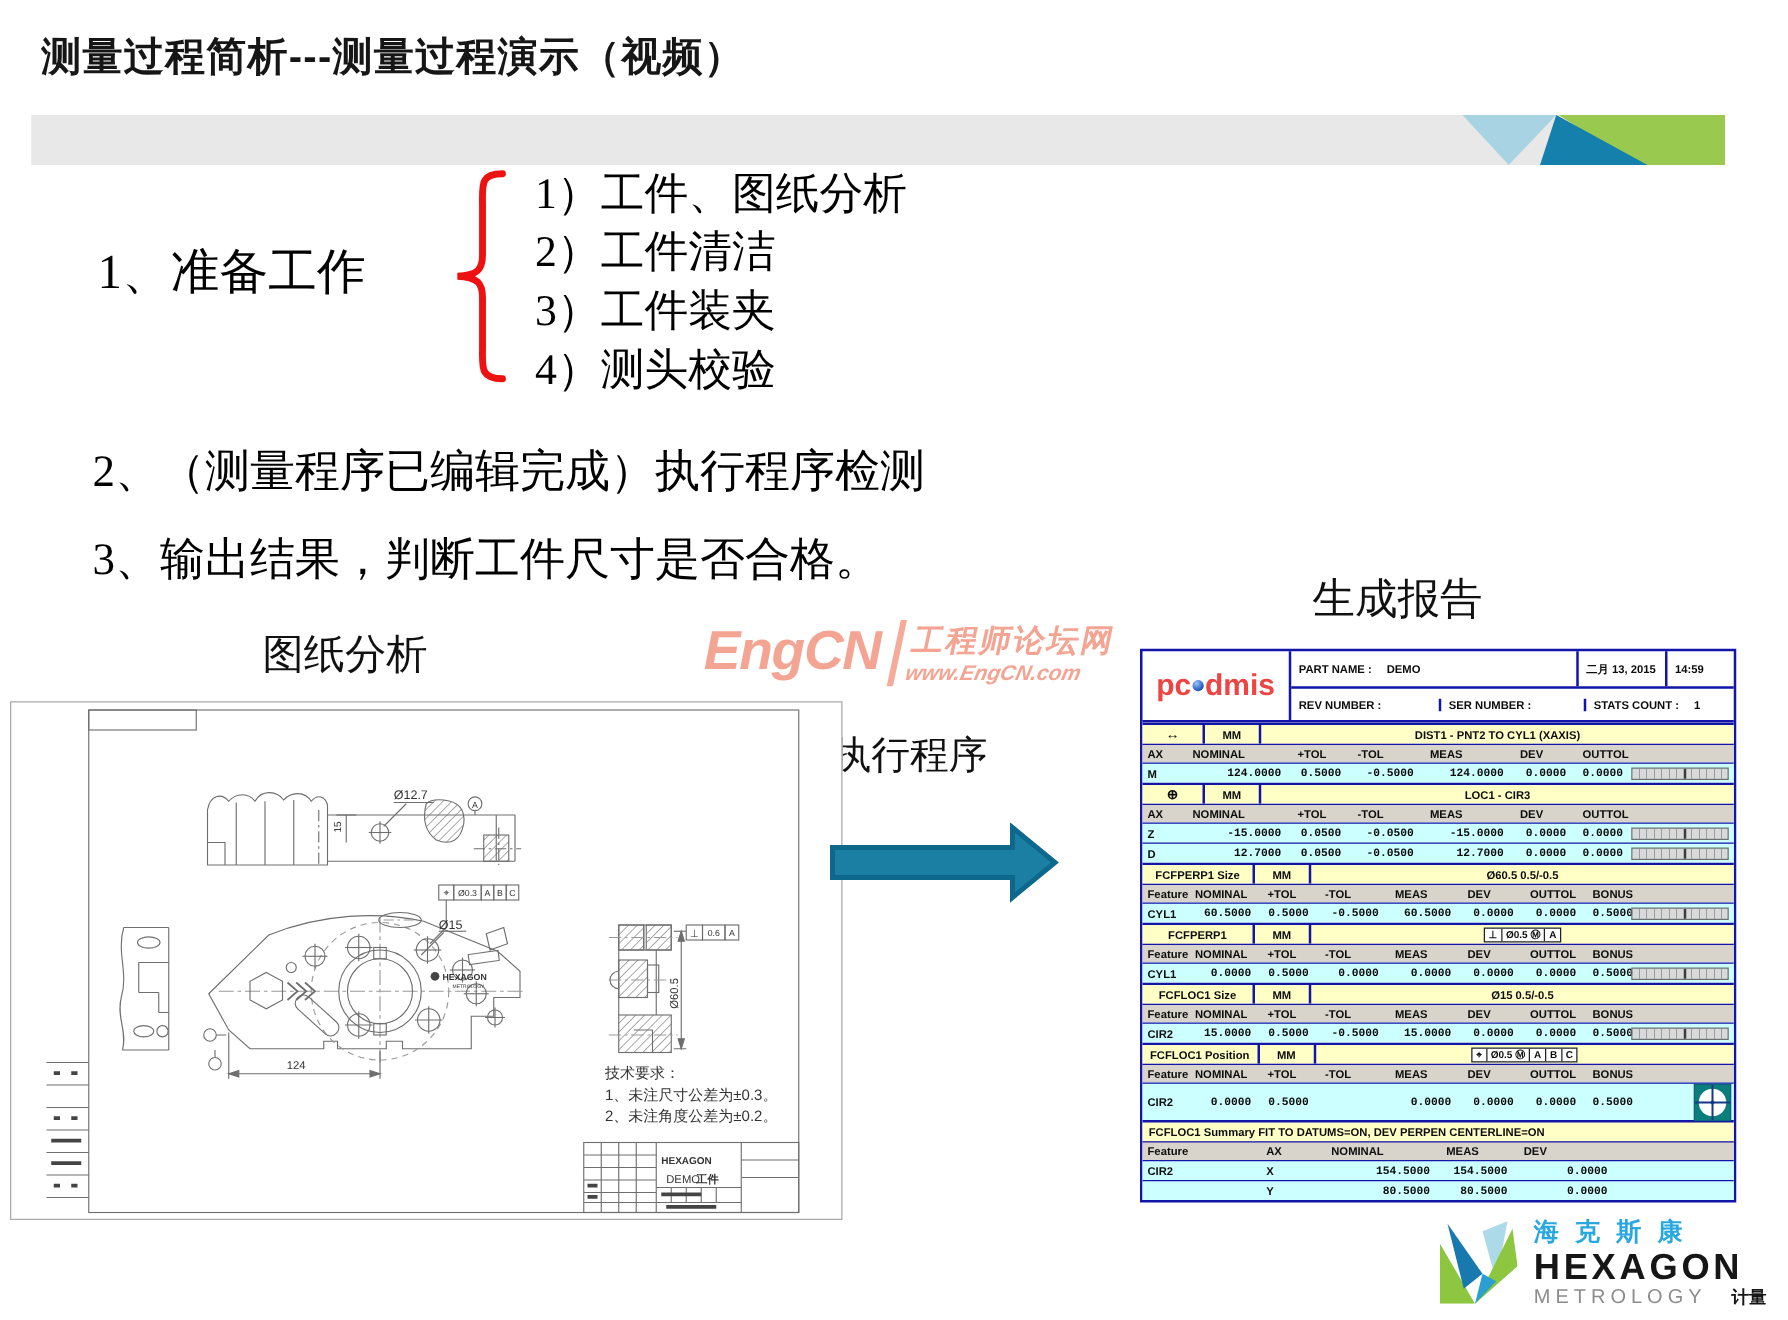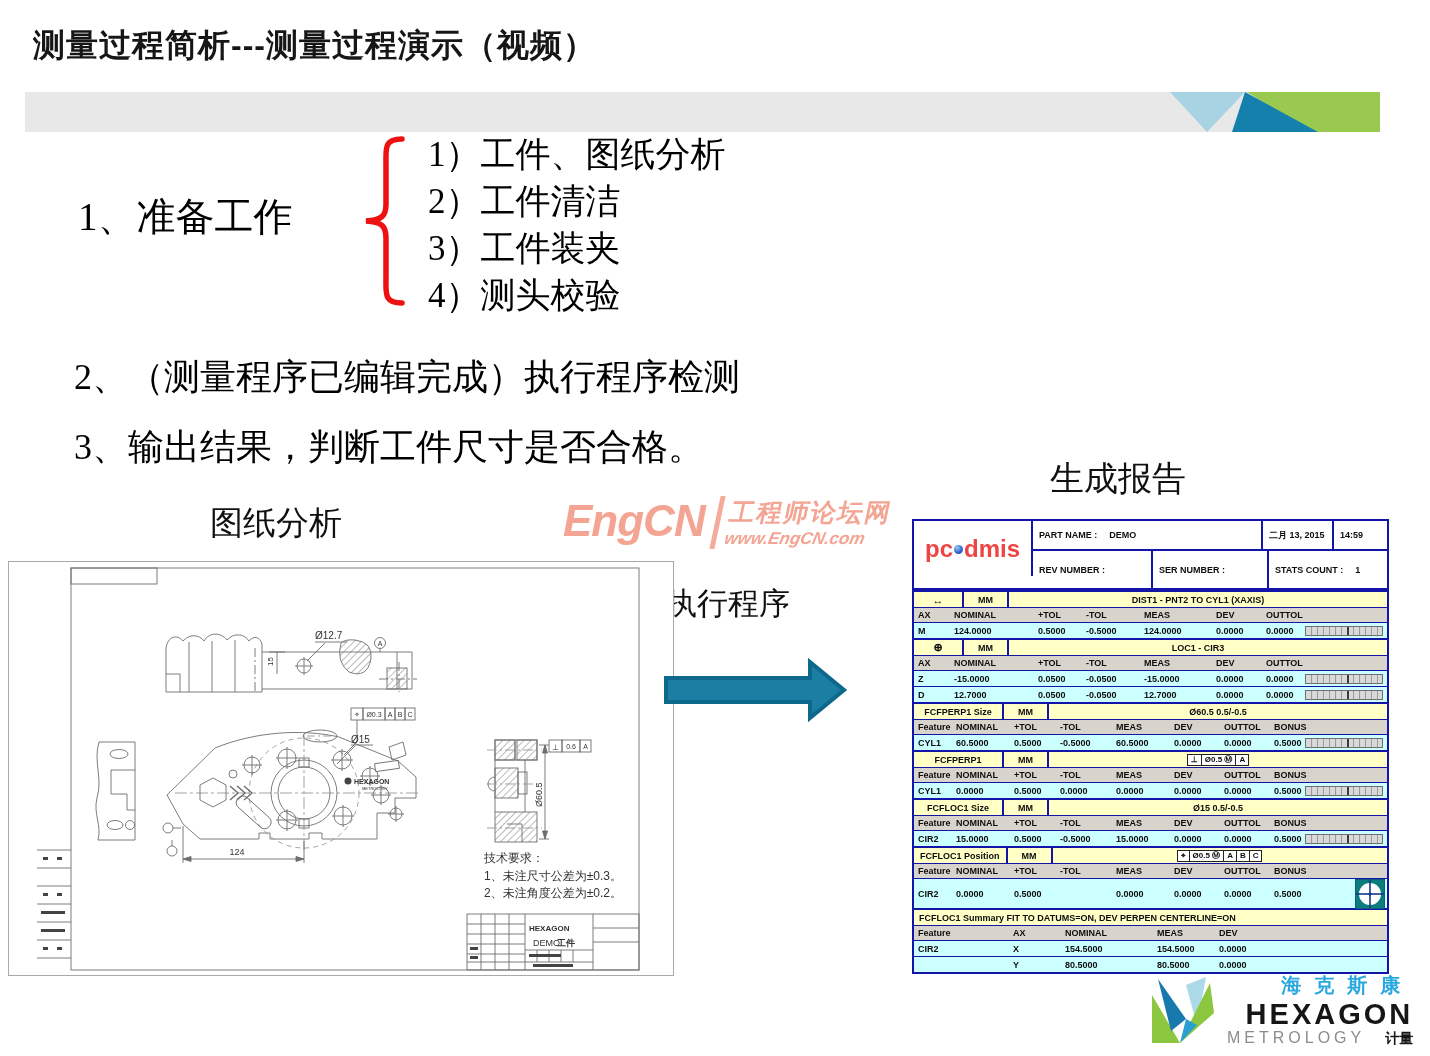--- a/index.html
+++ b/index.html
@@ -42,21 +42,21 @@
 
   
   .report { position:absolute; left:912px; top:519px; width:477px; border:2px solid #1215a8; background:#fff; font-size:9px; font-weight:700; color:#0d0d0d; }
   .rep-head { display:flex; border-bottom:2px solid #1215a8; }
   .rep-logo { width:119px; border-right:2px solid #1215a8; display:flex; align-items:center; justify-content:center; height:55px; }
   .rep-logo .pcdmis { font-size:24px; font-weight:700; color:#ef4444; letter-spacing:0; }
   .rep-logo .dot { display:inline-block; width:9px; height:9px; border-radius:50%; margin:0 1px 1px 1px;
                    background:radial-gradient(circle at 35% 30%, #9fc7f2, #2b63c9 60%, #123a86); vertical-align:middle; }
   .rep-head-right { flex:1; display:flex; flex-direction:column; }
   .rh-row { display:flex; height:28px; }
-  .rh-row + .rh-row { border-top:2px solid #1215a8; height:39px; }
+  .rh-row + .rh-row { border-top:2px solid #1215a8; height:27px;align-items:center; }
   .rh-cell { padding:0 6px; display:flex; align-items:center; gap:12px; }
   .rh-cell + .rh-cell { border-left:2px solid #1215a8; }
   .rh-grow { flex:1; }
   .w-date { width:71px; } .w-time { width:55px; } .w-rev { width:118px; } .w-ser { width:116px; }
 
   .band { display:flex; align-items:stretch; height:17px; background:#ffffc6; border-top:2px solid #1215a8; }
   .band-cell { display:flex; align-items:center; justify-content:center; padding:0 6px; }
   .band-cell.icon { width:48px; font-size:11px; }
   .band-cell.namec { min-width:88px;text-align:center; }
   .band-cell.unit { width:45px; }
@@ -66,29 +66,29 @@
 
   .fcf { display:inline-flex; border:1px solid #222; background:#fff; height:12px; }
   .fcf span { display:flex; align-items:center; justify-content:center; padding:0 3px; font-size:8px; line-height:10px; }
   .fcf span + span { border-left:1px solid #222; }
 
   .rrow { position:relative; display:flex; height:16px; border-top:1px solid #1215a8; align-items:center; }
   .rrow.rhead { height:15px; background:#d8d4cc; }
   .rrow.rdata { background:#ccffff; }
   .rrow.tall { height:30px; }
   .rcell { overflow:hidden; white-space:nowrap; padding:0 4px; }
-  .rcell.num { text-align:left; padding-right:9px; }
+  .rcell.num { text-align:right; padding-right:9px;font-family:Liberation Mono, monospace; }
   .dial { position:absolute; right:4px; top:50%; transform:translateY(-50%); width:78px; height:10px;
           border:1px solid #6f6f6f; background:
           linear-gradient(#3c3c3c,#3c3c3c) 55% 0/2px 100% no-repeat,
           repeating-linear-gradient(90deg, #d9d9d9 0 5px, #9a9a9a 5px 6px); }
   .target { position:absolute; right:2px; top:50%; transform:translateY(-50%); width:30px; height:30px; }
 
   
-  .hex-logo { position:absolute; left:1150px; top:972px; display:flex; gap:13px; align-items:center;text-align:right; }
+  .hex-logo { position:absolute; left:1150px; top:972px; display:flex; gap:13px; align-items:center; }
   .hex-text .cn { color:#29a8df; font-size:20px; font-weight:700; letter-spacing:13px; white-space:nowrap; }
   .hex-text .en { color:#161616; font-size:29px; font-weight:700; letter-spacing:3px; line-height:30px; }
   .hex-text .sub { display:flex; align-items:baseline; gap:20px; }
   .hex-text .metro { color:#8c8c8c; font-size:16px; letter-spacing:4px; }
   .hex-text .cn2 { color:#161616; font-size:14px; font-weight:700; }
 </style>
 </head>
 <body>
 
 <div id="page">

